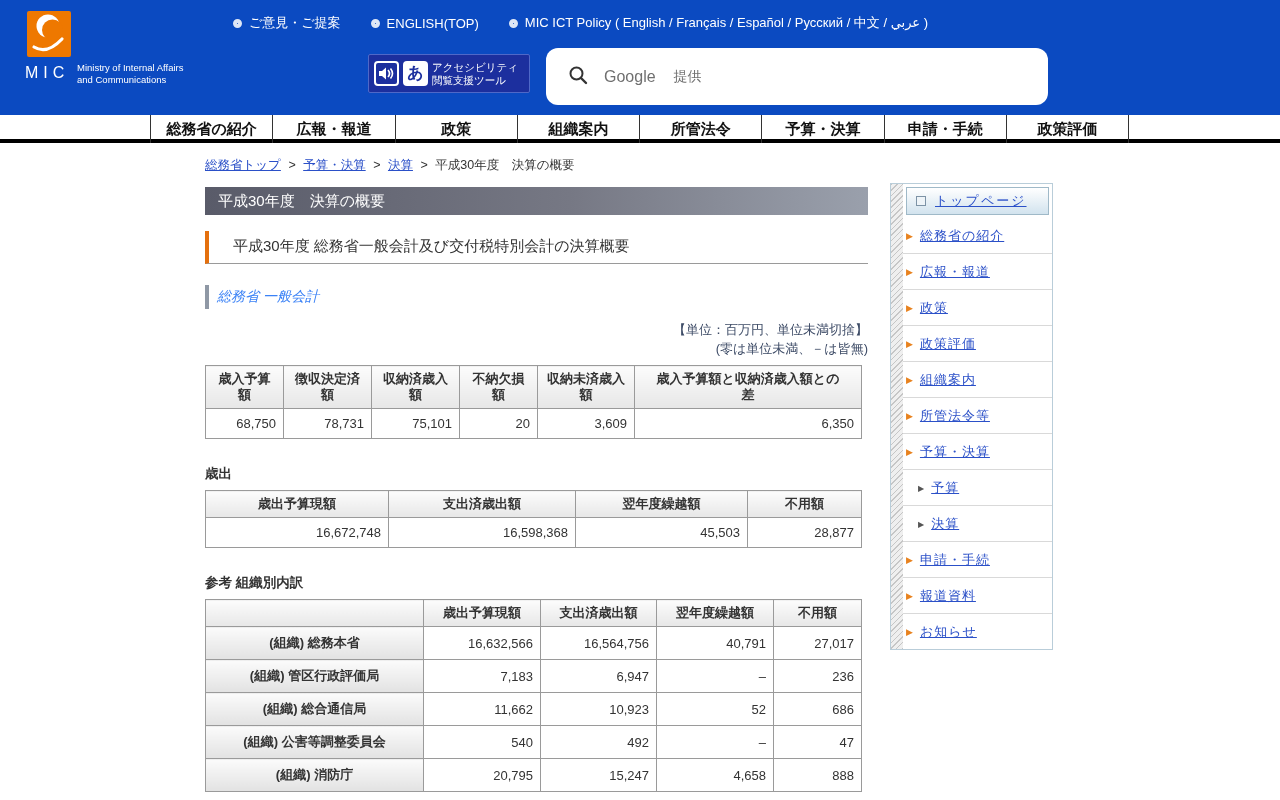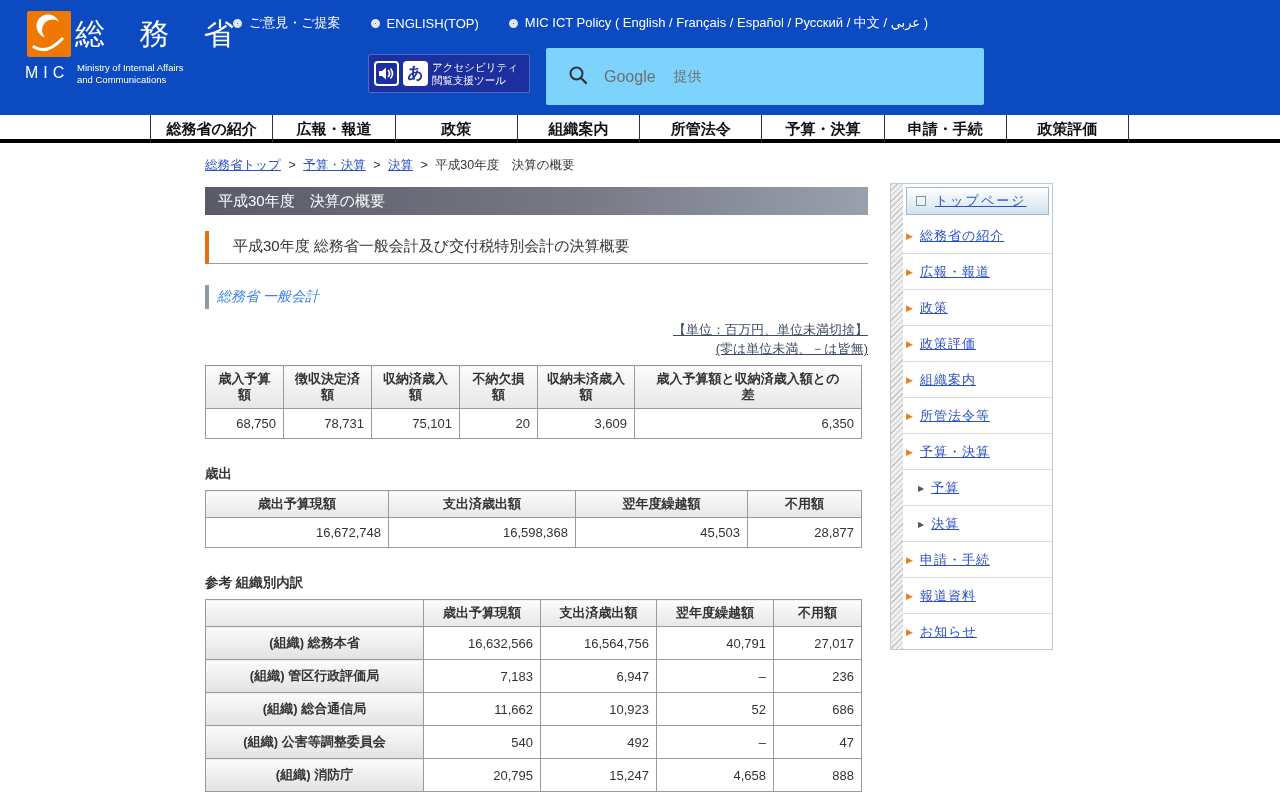--- a/index.html
+++ b/index.html
@@ -17,21 +17,21 @@
 
   .header-links { position:absolute; left:233px; top:14px; display:flex; gap:30px; }
   .hlink { display:flex; align-items:center; gap:7px; color:#fff; font-size:13px; text-decoration:none; white-space:nowrap; }
   .donut { width:9px; height:9px; border:4px solid #dfe7f6; border-radius:50%; background:transparent; display:inline-block; }
 
   .access-badge { position:absolute; left:368px; top:54px; width:162px; height:39px; background:#1c2f9e; border:1px solid #4f68c8; border-radius:2px; display:flex; align-items:center; gap:4px; padding:3px 5px; cursor:pointer; }
   .ab-icon1 { width:25px; height:25px; border:2px solid #fff; border-radius:4px; display:flex; align-items:center; justify-content:center; }
   .ab-icon2 { width:25px; height:25px; background:#fff; border-radius:4px; color:#1c2f9e; font-weight:bold; font-size:16px; display:flex; align-items:center; justify-content:center; }
   .ab-text { color:#fff; font-size:10.5px; font-weight:normal; line-height:13px; white-space:nowrap; }
 
-  .search-box { position:absolute; left:546px; top:48px; width:438px; height:57px; background:#7dd3fc; border-radius:2px; display:flex; align-items:center; padding-left:22px; cursor:text; }
+  .search-box { position:absolute; left:546px; top:48px; width:502px; height:57px; background:#ffffff; border-radius:12px; display:flex; align-items:center; padding-left:22px; cursor:text; }
   .search-text { margin-left:16px; color:#6f6f6f; font-size:16px; }
   .search-suffix { margin-left:18px; color:#6f6f6f; font-size:14px; }
 
   
   .main-nav { position:absolute; left:0; top:115px; width:1280px; height:28px; background:#fff; border-bottom:4px solid #000; }
   .nav-inner { position:absolute; left:150px; top:0; width:979px; height:28px; display:flex; }
   .nav-item { flex:1; display:flex; align-items:center; justify-content:center; font-size:15px; font-weight:bold; color:#111; border-left:1px solid #333; cursor:pointer; text-decoration:none; }
   .nav-item:last-child { border-right:1px solid #333; }
 
   
@@ -40,21 +40,21 @@
   .breadcrumb a { color:#2b50c8; text-decoration:underline; }
   .crumb-sep { margin:0 4px; }
 
   .page-title { margin-top:13px; height:28px; line-height:28px; padding-left:13px;
     background:linear-gradient(90deg,#595b69 0%,#767884 55%,#9aa0ac 100%);
     color:#fff; font-size:15px; }
 
   .section-heading { margin-top:16px; border-left:4px solid #e4700e; border-bottom:1px solid #9a9a9a; padding:6px 0 7px 24px; font-size:15px; color:#333; }
   .sub-heading { margin-top:21px; border-left:4px solid #8f98a5; padding:3px 0 3px 8px; font-size:14px; color:#3b82f6;font-style:italic; }
 
-  .unit-note { margin-top:11px; text-align:right; font-size:13px; line-height:19px; color:#3d4b66;text-decoration:underline; }
+  .unit-note { margin-top:11px; text-align:right; font-size:13px; line-height:19px; color:#3d4b66; }
 
   .tbl-label { margin-top:14px; font-size:13.5px; font-weight:bold; color:#333; }
   .tbl-label.gap { margin-top:26px; }
 
   table { margin-top:7px; border-collapse:collapse; table-layout:fixed; width:656px; font-size:13px; color:#333; }
   th,td { border:1px solid #9a9a9a; overflow:hidden; }
   th { background:linear-gradient(#fcfcfc,#e7e7e7); font-weight:bold; text-align:center; white-space:pre-line; padding:5px 2px; line-height:16px; }
   td.num { text-align:right; padding:7px 7px; background:#fff; }
   td.org { background:linear-gradient(#fbfbfb,#e2e2e2); text-align:center; font-weight:bold; padding:7px 2px; }
 
@@ -83,21 +83,20 @@
     <a class="logo">
       <span class="logo-mark">
         <svg width="44" height="48" viewBox="0 0 44 48">
           <rect x="0" y="0" width="44" height="46" rx="2" fill="#ee7800"></rect>
           <circle cx="21" cy="15" r="11.5" fill="#ffffff"></circle>
           <circle cx="25.5" cy="19" r="10.5" fill="#ee7800"></circle>
           <path d="M7,36 Q20,44 35,28" stroke="#ffffff" stroke-width="3.2" fill="none" stroke-linecap="round"></path>
         </svg>
       </span>
       <span class="logo-mic">MIC</span>
-      <span class="logo-jp">総 務 省</span>
       <span class="logo-en">
         <span>Ministry of Internal Affairs</span><br>
         <span>and Communications</span>
       </span>
     </a>
 
     <div class="header-links">
       <a class="hlink">
         <span class="donut"></span>
         <span>ご意見・ご提案</span>

